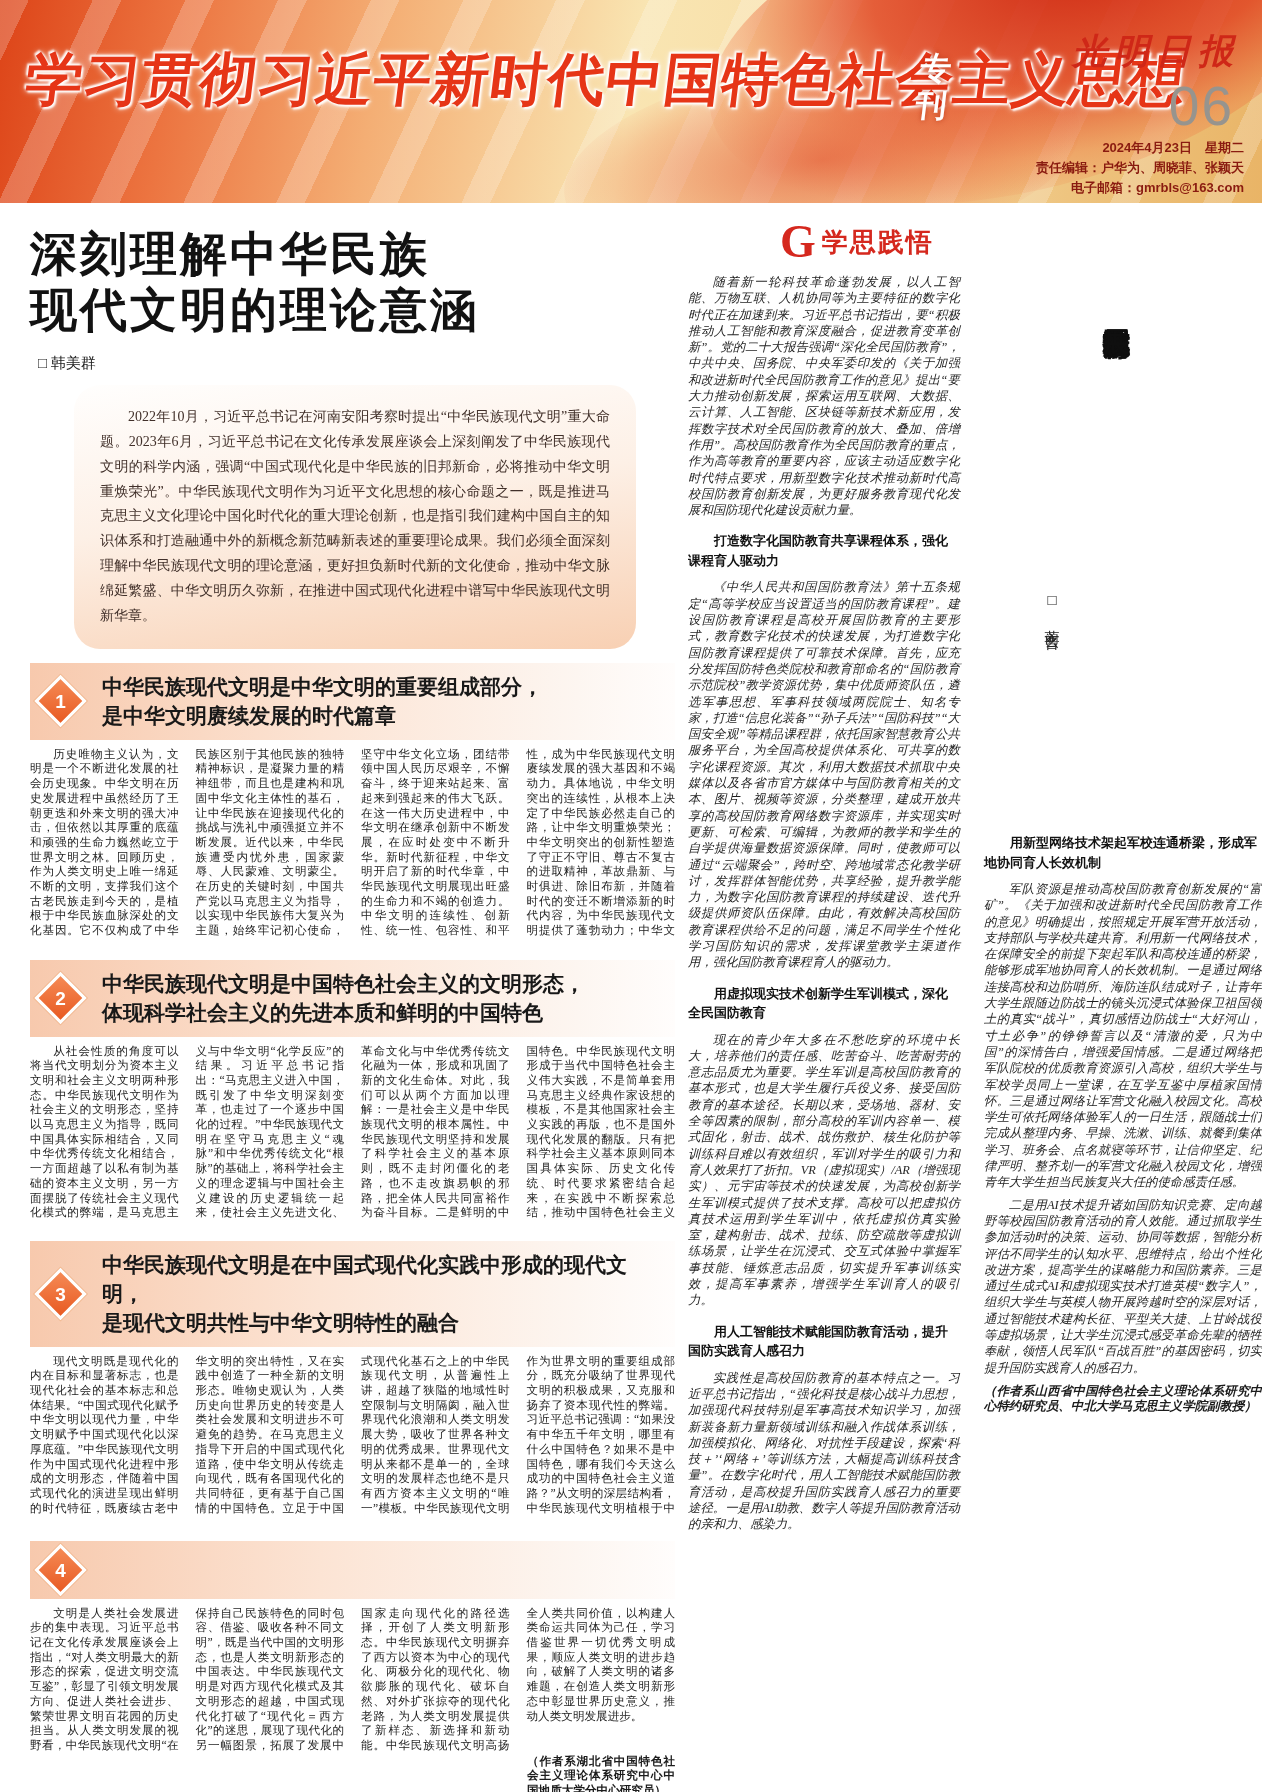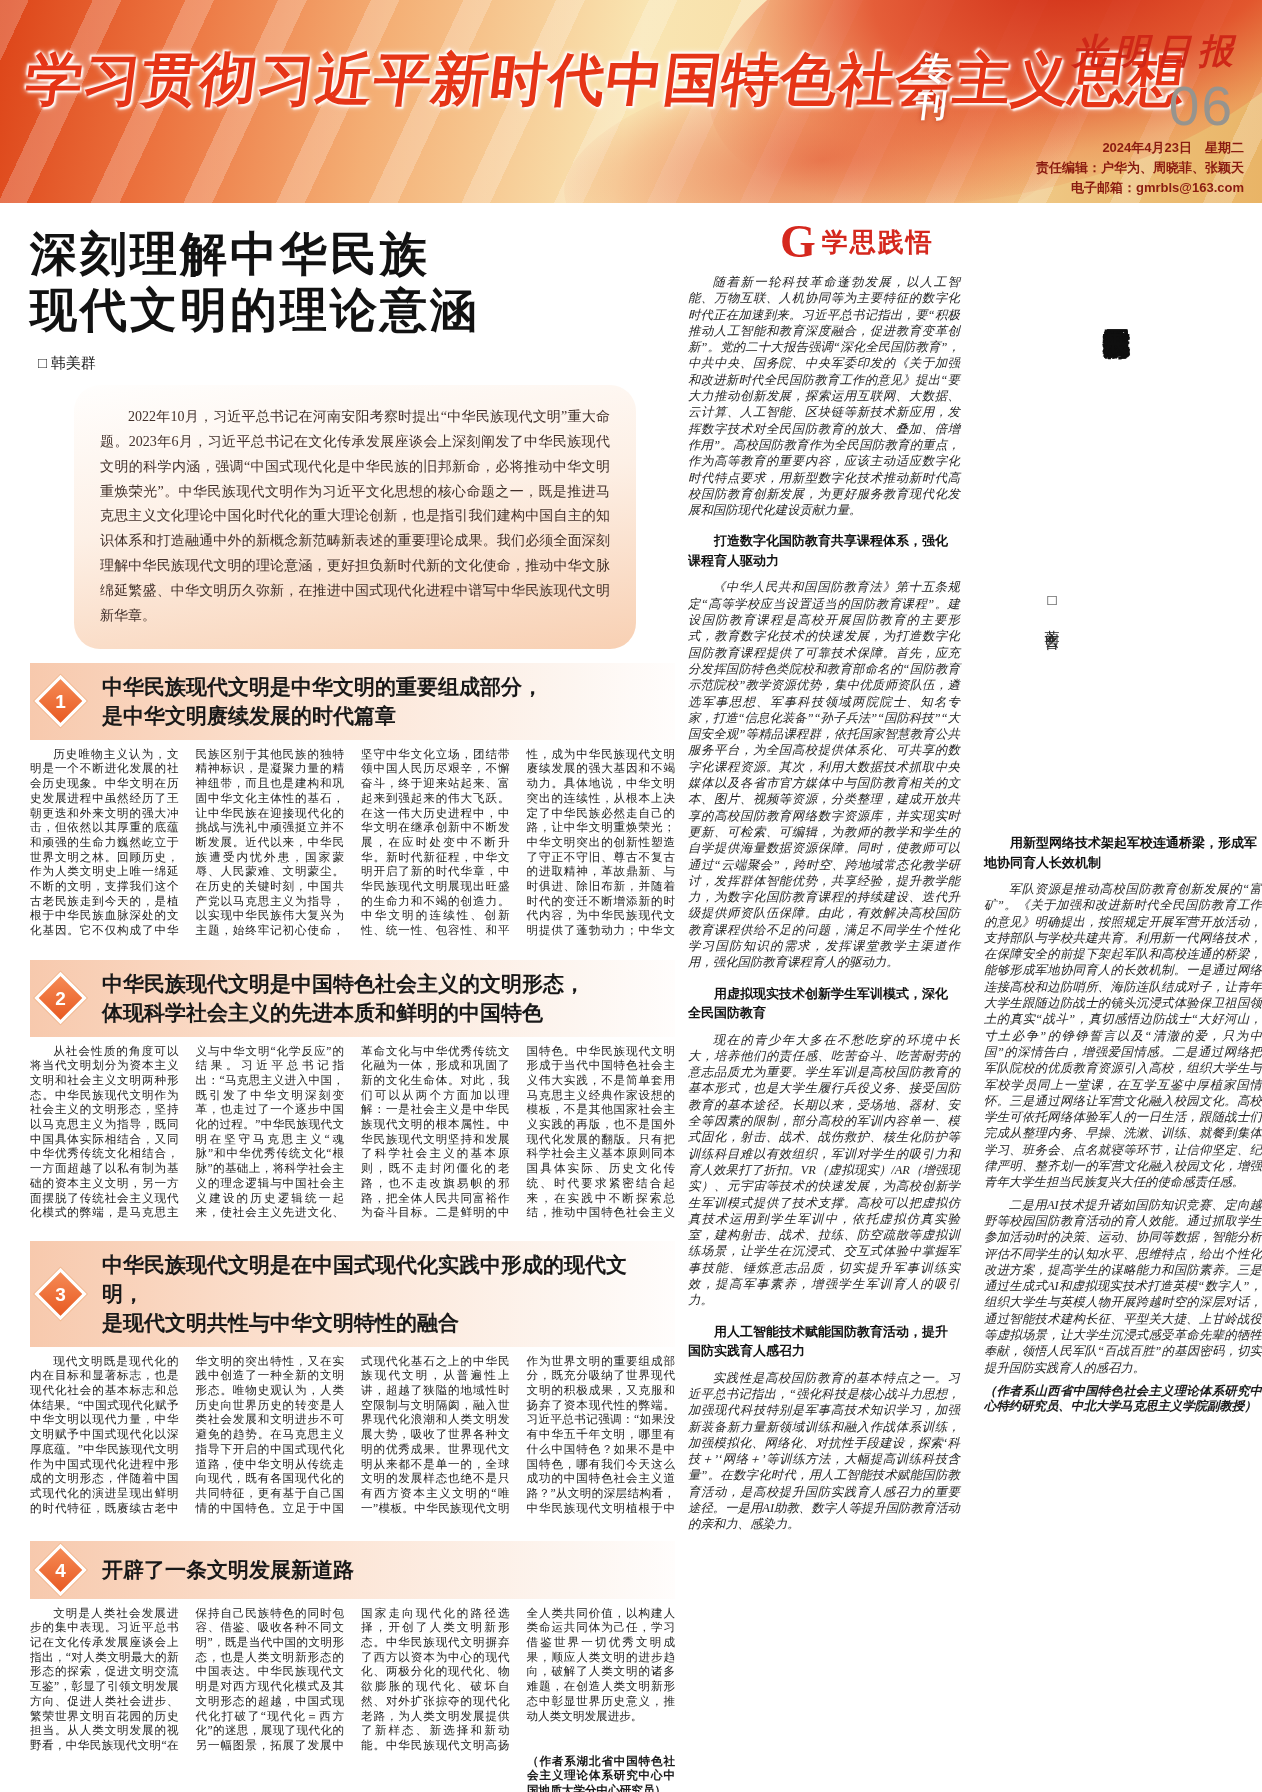--- a/index.html
+++ b/index.html
@@ -140,21 +140,20 @@
       <div class="sec-body-wrap">
         <div class="sec-body h-s3">现代文明既是现代化的内在目标和显著标志，也是现代化社会的基本标志和总体结果。“中国式现代化赋予中华文明以现代力量，中华文明赋予中国式现代化以深厚底蕴。”中华民族现代文明作为中国式现代化进程中形成的文明形态，伴随着中国式现代化的演进呈现出鲜明的时代特征，既赓续古老中华文明的突出特性，又在实践中创造了一种全新的文明形态。唯物史观认为，人类历史向世界历史的转变是人类社会发展和文明进步不可避免的趋势。在马克思主义指导下开启的中国式现代化道路，使中华文明从传统走向现代，既有各国现代化的共同特征，更有基于自己国情的中国特色。立足于中国式现代化基石之上的中华民族现代文明，从普遍性上讲，超越了狭隘的地域性时空限制与文明隔阂，融入世界现代化浪潮和人类文明发展大势，吸收了世界各种文明的优秀成果。世界现代文明从来都不是单一的，全球文明的发展样态也绝不是只有西方资本主义文明的“唯一”模板。中华民族现代文明作为世界文明的重要组成部分，既充分吸纳了世界现代文明的积极成果，又克服和扬弃了资本现代性的弊端。习近平总书记强调：“如果没有中华五千年文明，哪里有什么中国特色？如果不是中国特色，哪有我们今天这么成功的中国特色社会主义道路？”从文明的深层结构看，中华民族现代文明植根于中华优秀传统文化，突破了传统文明的范式，展现出富强、民主、文明、和谐的现代文明景象，体现了文化主体性，彰显了高度的文化自信。</div>
       </div>
     </div>
 
     <div class="section">
       <div class="sec-head">
         <div class="diamond">
             <span>4</span>
           </div>
-        <div class="sec-title">开辟了一条文明发展新道路</div>
       </div>
       <div class="sec-body-wrap">
         <div class="sec-body h-s4">文明是人类社会发展进步的集中表现。习近平总书记在文化传承发展座谈会上指出，“对人类文明最大的新形态的探索，促进文明交流互鉴”，彰显了引领文明发展方向、促进人类社会进步、繁荣世界文明百花园的历史担当。从人类文明发展的视野看，中华民族现代文明“在保持自己民族特色的同时包容、借鉴、吸收各种不同文明”，既是当代中国的文明形态，也是人类文明新形态的中国表达。中华民族现代文明是对西方现代化模式及其文明形态的超越，中国式现代化打破了“现代化＝西方化”的迷思，展现了现代化的另一幅图景，拓展了发展中国家走向现代化的路径选择，开创了人类文明新形态。中华民族现代文明摒弃了西方以资本为中心的现代化、两极分化的现代化、物欲膨胀的现代化、破坏自然、对外扩张掠夺的现代化老路，为人类文明发展提供了新样态、新选择和新动能。中华民族现代文明高扬全人类共同价值，以构建人类命运共同体为己任，学习借鉴世界一切优秀文明成果，顺应人类文明的进步趋向，破解了人类文明的诸多难题，在创造人类文明新形态中彰显世界历史意义，推动人类文明发展进步。</div>
         <div class="main-attrib">（作者系湖北省中国特色社会主义理论体系研究中心中国地质大学分中心研究员）</div>
       </div>
     </div>
   </div>
 
   <div class="side-col">
 

